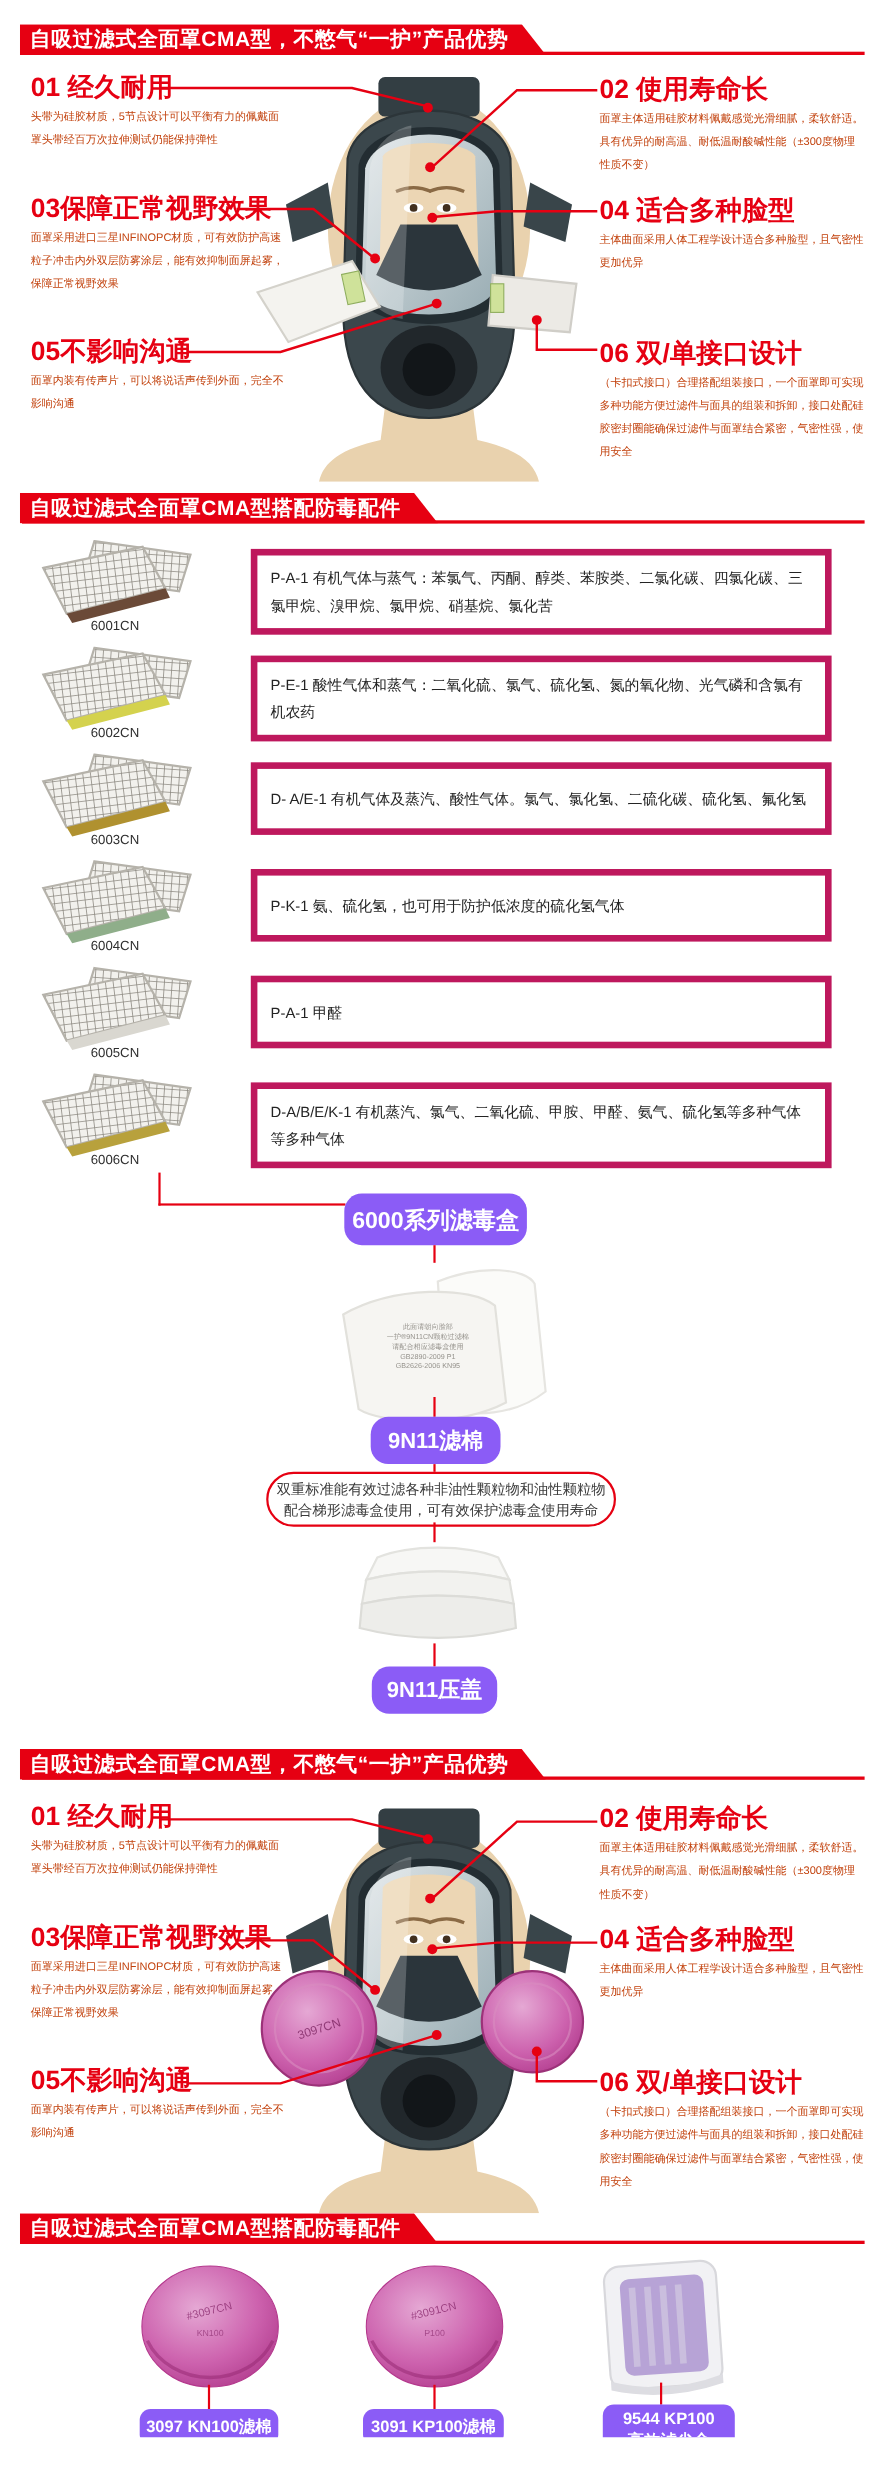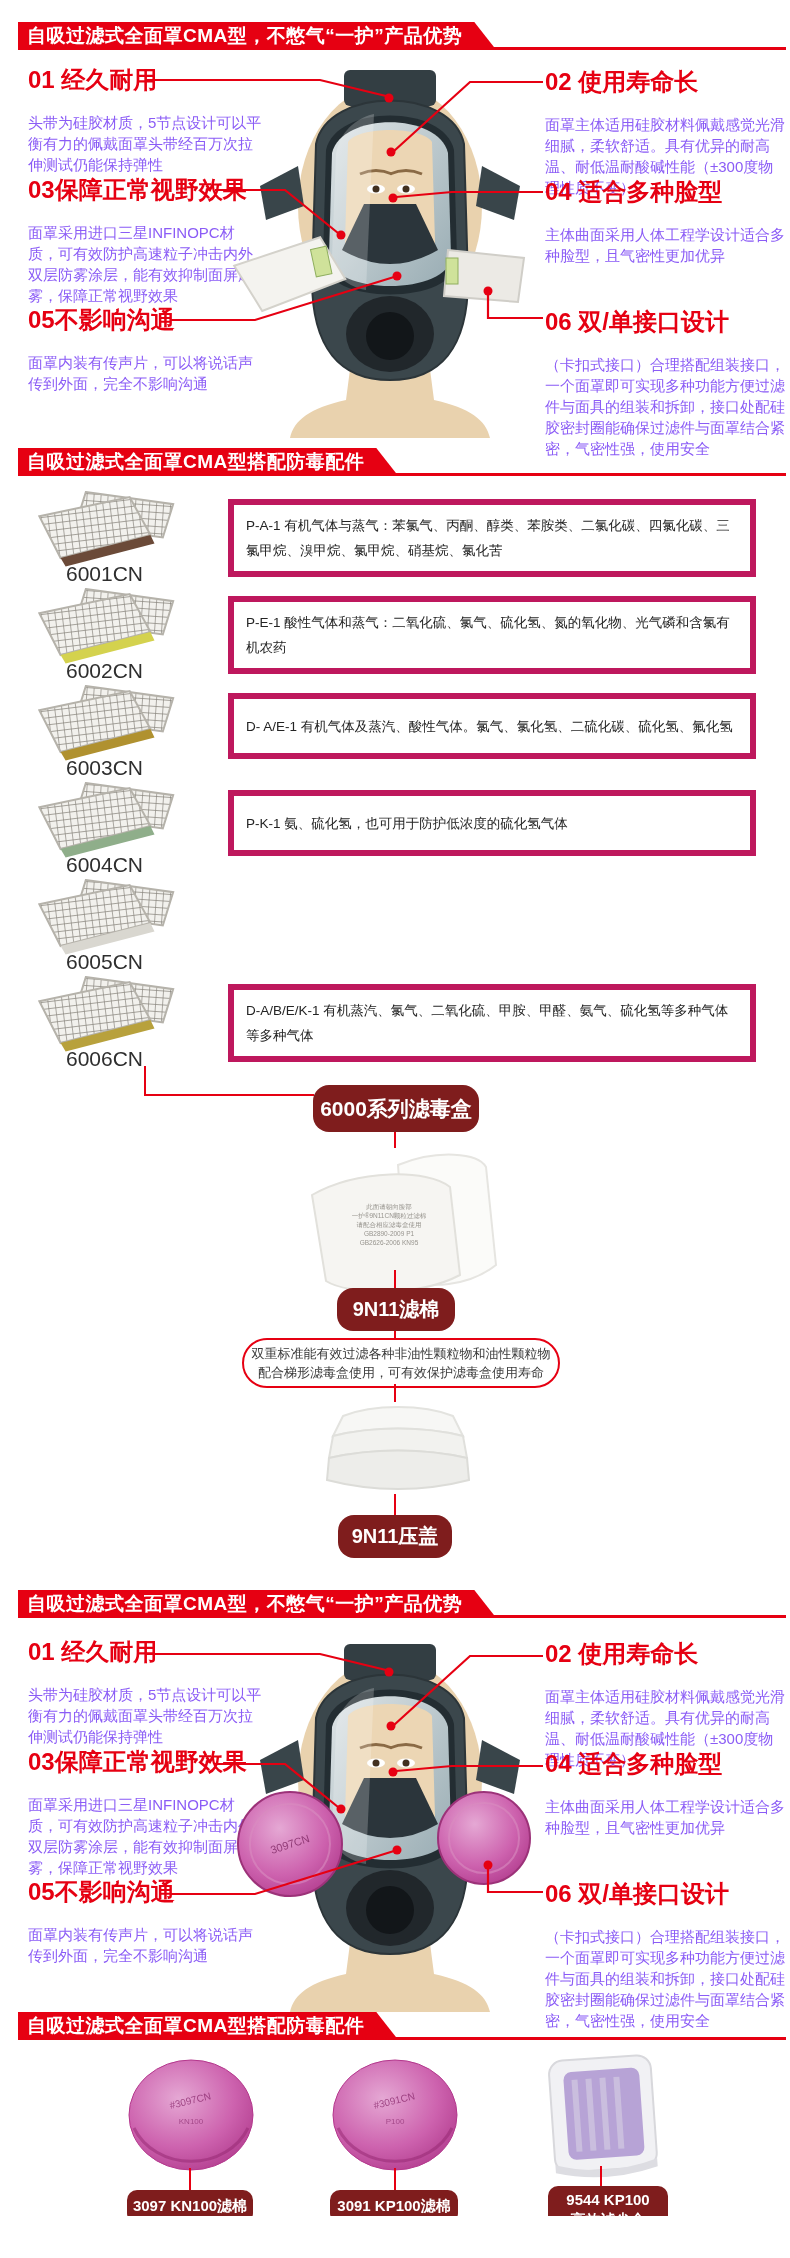--- a/index.html
+++ b/index.html
@@ -8,29 +8,29 @@
   
   .banner{position:absolute;left:0;width:790px;height:28px}
   .banner .bline{position:absolute;left:20px;right:4px;bottom:0;height:3px;background:#e60012}
   .banner .bg{position:absolute;left:18px;top:0;height:28px;background:#e60012;z-index:1;
               display:inline-flex;align-items:center;padding:0 34px 0 9px;
               clip-path:polygon(0 0,calc(100% - 22px) 0,100% 100%,0 100%)}
   .banner .bg span{color:#fff;font-weight:bold;font-size:19px;letter-spacing:.5px;white-space:nowrap}
   
   .feat{position:absolute}
   .feat .ft{color:#e60012;font-size:24px;font-weight:bold;line-height:24px;white-space:nowrap}
-  .feat .fb{margin-top:20px;color:#8b5cf6;font-size:15px;line-height:21px}
+  .feat .fb{margin-top:4px;color:#c2410c;font-size:10px;line-height:21px}
   
   .frow-img{position:absolute;left:22px;width:165px;height:80px}
-  .frow-label{position:absolute;left:22px;width:165px;text-align:center;color:#2e2e2e;font-size:21px}
+  .frow-label{position:absolute;left:22px;width:165px;text-align:center;color:#2e2e2e;font-size:12px}
   .frow-box{position:absolute;left:228px;width:528px;min-height:66px;border:6px solid #be185d;
             box-sizing:border-box;background:#fff;padding:8px 12px;color:#242424;
             font-size:13.5px;line-height:25px;display:flex;align-items:center}
   
-  .pill{position:absolute;background:#7f1d1d;color:#fff;font-weight:bold;display:flex;
+  .pill{position:absolute;background:#8b5cf6;color:#fff;font-weight:bold;display:flex;
         align-items:center;justify-content:center;text-align:center;border-radius:16px}
   .vline{position:absolute;width:2px;background:#e60012}
   .hline{position:absolute;height:2px;background:#e60012}
   .callout-box{position:absolute;border:2px solid #e60012;border-radius:26px;background:#fff;
                color:#3a3a3a;font-size:13px;font-weight:normal;line-height:19px;display:flex;
                align-items:center;justify-content:center;text-align:center}
   .preline{white-space:pre-line}
   .overlay{position:absolute;pointer-events:none}
   .padtext{position:absolute;color:#97948e;font-size:6.5px;line-height:9px;text-align:center}
   svg{display:block}
@@ -205,20 +205,23 @@
   <svg class="frow-img" style="top:878px" viewBox="0 0 165 80">
     <g transform="rotate(4 120 30)">
         <path d="M62,6 L150,12 L142,46 L54,40 Z" fill="url(#gp)" stroke="#b5b2aa" stroke-width="2"></path>
       </g>
     <g transform="rotate(-7 70 45)">
         <path d="M20,20 L112,12 L128,52 L36,64 Z" fill="url(#gp)" stroke="#b5b2aa" stroke-width="2"></path>
       <path d="M36,64 L128,52 L131,61 L40,73 Z" fill="#d9d7d0"></path>
       </g>
   </svg>
   <div class="frow-label" style="top:950px">6005CN</div>
+  <div class="frow-box" style="top:887px">
+    <span>P-A-1  甲醛</span>
+    </div>
 
   <svg class="frow-img" style="top:975px" viewBox="0 0 165 80">
     <g transform="rotate(4 120 30)">
         <path d="M62,6 L150,12 L142,46 L54,40 Z" fill="url(#gp)" stroke="#b5b2aa" stroke-width="2"></path>
       </g>
     <g transform="rotate(-7 70 45)">
         <path d="M20,20 L112,12 L128,52 L36,64 Z" fill="url(#gp)" stroke="#b5b2aa" stroke-width="2"></path>
       <path d="M36,64 L128,52 L131,61 L40,73 Z" fill="#b8a13c"></path>
       </g>
   </svg>

